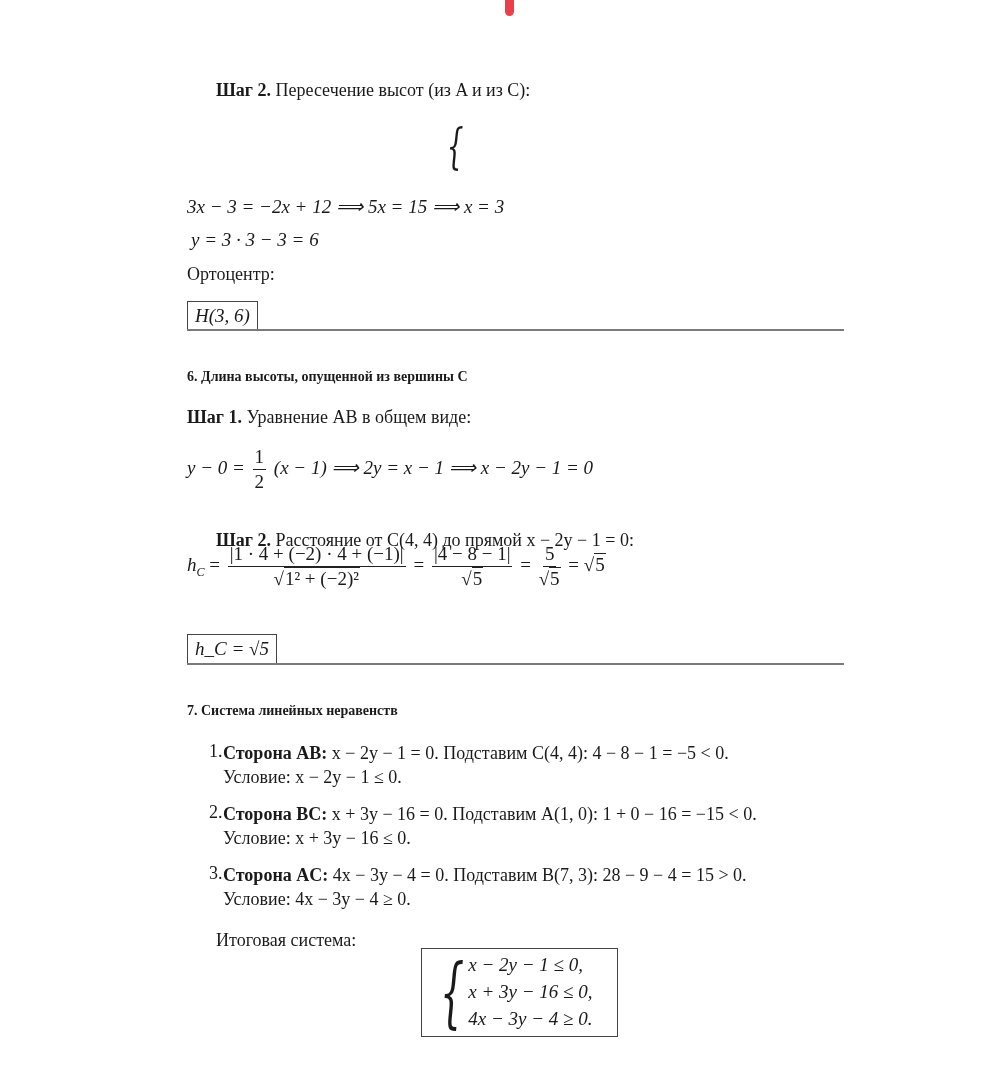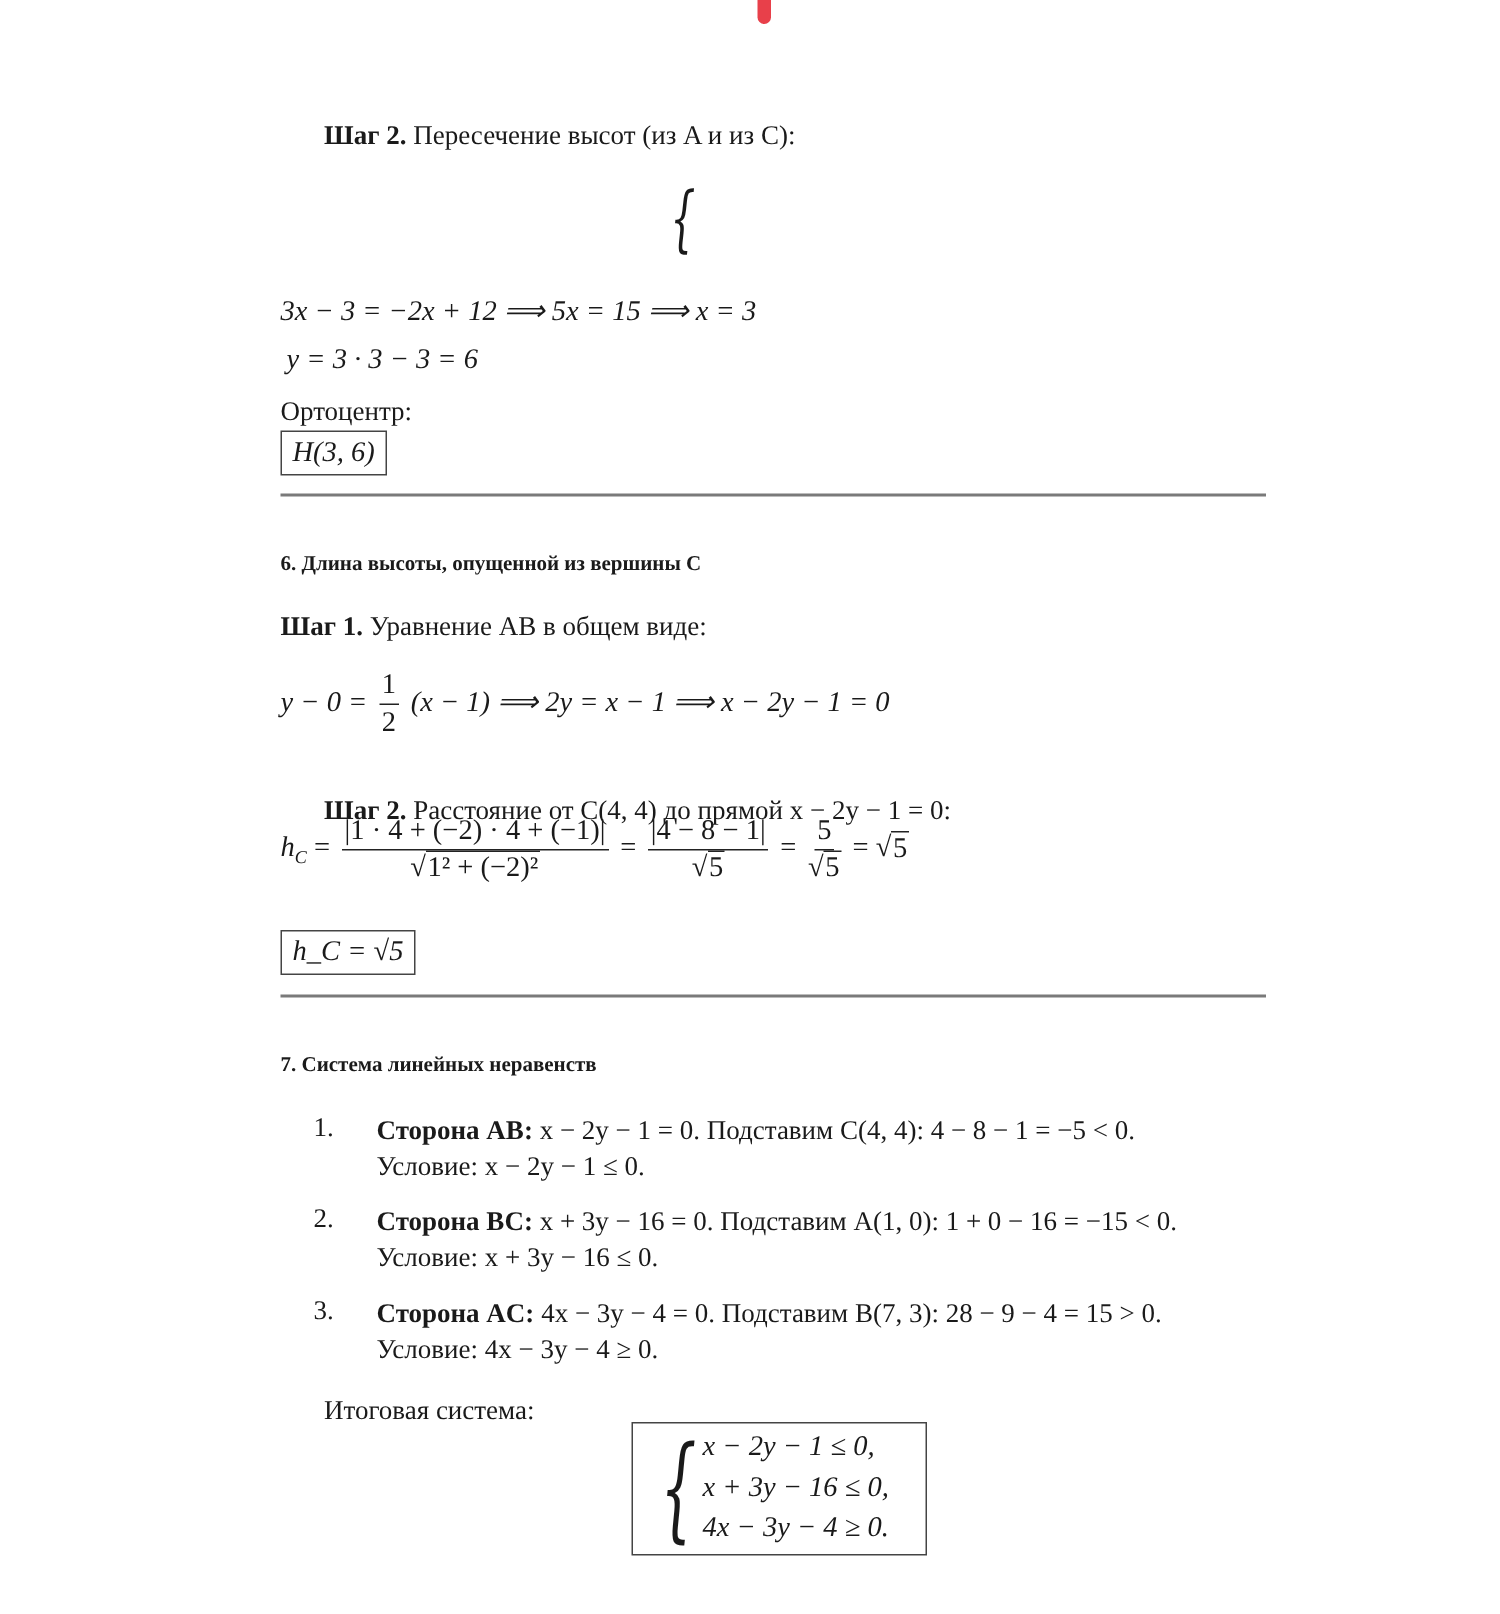--- a/index.html
+++ b/index.html
@@ -14,34 +14,34 @@
   }
   .page { position: absolute; left: 187px; width: 657px; top: 0; }
   .abs { position: absolute; }
   .txt { font-family: "Liberation Serif", serif; font-size: 18px; }
   .math { font-family: "Liberation Serif", serif; font-size: 19px; }
   .i { font-style: italic; }
   .b { font-weight: bold; }
   .center { }
   .rule { position: absolute; left: 0; width: 657px; height: 2px; background: #7a7a7a; }
   .heading { font-family: "Liberation Serif", serif; font-size: 14px; font-weight: bold; }
-  .boxed { display: inline-block; border: 1px solid #444; padding: 3px 7px; }
+  .boxed { display: inline-block; border: 1px solid #444; padding: 3px 7px; margin-top: 14px; }
   .brace-sys { display: inline-flex; align-items: center; }
   .brace { font-size: 48px; line-height: 1; transform: scaleX(0.55); margin-right: -4px; font-family: "DejaVu Serif", serif; font-weight: 300; }
   .brace3 { font-size: 76px; line-height: 1; transform: scaleX(0.5); margin-right: -8px; font-family: "DejaVu Serif", serif; font-weight: 300; }
   .lines div { line-height: 27px; }
   .frac { display: inline-flex; flex-direction: column; align-items: center; vertical-align: middle; margin: 0 3px; }
   .frac .num { border-bottom: 1px solid #222; padding: 0 2px; line-height: 24px; }
   .frac .den { line-height: 24px; }
   .sqrt { display: inline-block; }
   .sqrt .rad { border-top: 1px solid #222; padding: 0 1px; }
   sub, sup { font-size: 12px; }
   .li { position: absolute; left: 22px; width: 640px; }
   .li .num-label { position: absolute; left: 0; }
-  .li .body { margin-left: 42px; line-height: 24px; font-family: Liberation Serif, serif; }
+  .li .body { margin-left: 14px; line-height: 24px; font-family: Liberation Serif, serif; }
 </style>
 </head>
 <body>
 
 <div class="red-mark" style="background: rgb(232, 64, 74);"></div>
 
 <div class="page">
 
   <div class="abs txt" style="left:29px; top:80px;">
     <span class="b">Шаг 2.</span>

